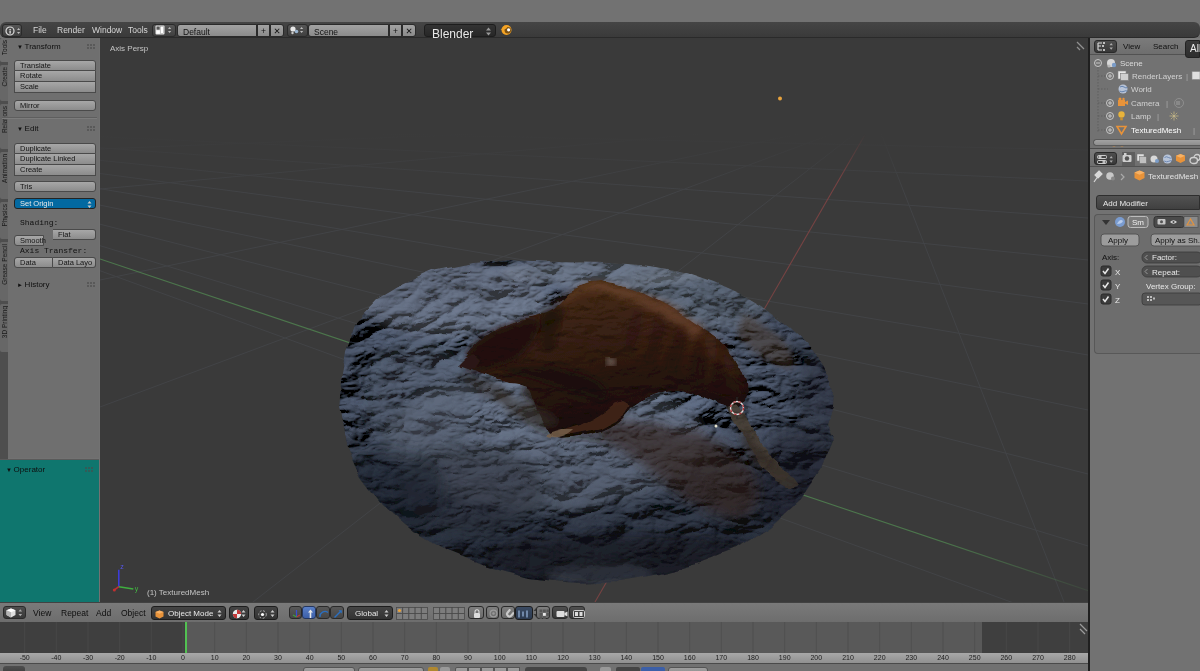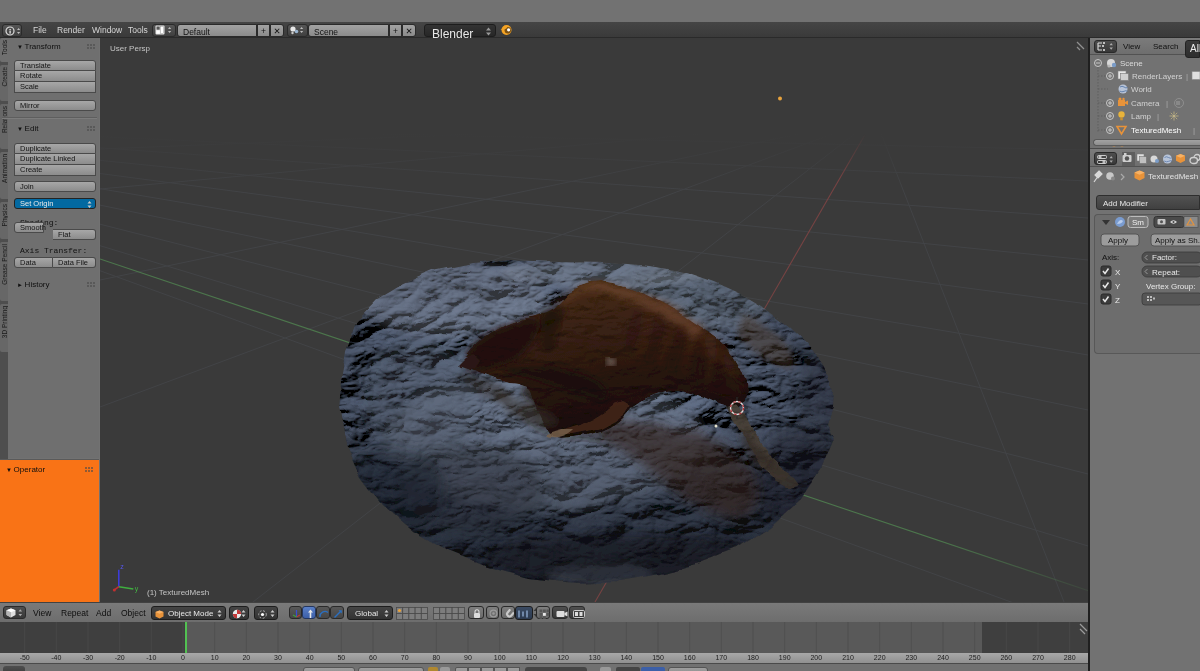--- a/index.html
+++ b/index.html
@@ -7,37 +7,37 @@
   font-family:"Liberation Sans", sans-serif; }
 #root { position:absolute; top:0; left:0; width:1200px; height:671px; }
 .abs { position:absolute; }
 
 
 #titlebar { left:0; top:0; width:1200px; height:22px; background:#f8f8f8; border-bottom:1px solid #d0d0d0;}
 #titlebar .t { position:absolute; left:27px; top:4px; font-size:10px; color:#1a1a1a; }
 
 
 #infoheader { left:0; top:22px; width:1200px; height:16px;
-  background:linear-gradient(#454545,#3a3a3a); border-bottom:1px solid #2a2a2a;}
+  background:linear-gradient(#454545,#3a3a3a); border-bottom:1px solid #2a2a2a;border-radius:6px;}
 .menu { position:absolute; top:3px; font-size:8.5px; color:#d6d6d6; }
 .ebtn { position:absolute; top:1.5px; height:13px; background:linear-gradient(#565656,#3f3f3f);
   border:1px solid #2a2a2a; border-radius:3px; }
 .field { position:absolute; top:1.5px; height:13px; background:linear-gradient(#a2a2a2,#8b8b8b);
   border:1px solid #2a2a2a; font-size:8.5px; color:#111; }
 .darkdrop { position:absolute; top:1.5px; height:13px; background:linear-gradient(#333,#272727);
   border:1px solid #1d1d1d; border-radius:3px; font-size:8.5px; color:#e8e8e8; }
 
 
 #tabstrip { left:0; top:38px; width:8px; height:421px; background:#4e4e4e; }
 .tab { position:absolute; left:0; width:8px; background:#676767; border-radius:2px 0 0 2px;
   color:#1a1a1a; font-size:6.5px; }
 .tab span { position:absolute; left:0.5px; top:2px; writing-mode:vertical-rl; transform:rotate(180deg); white-space:nowrap; }
 .tab.active { background:#6f6f6f; color:#111; }
 #shelf { left:8px; top:38px; width:91px; height:420px; background:#6f6f6f; }
-#operator { left:0; top:459px; width:99px; height:143px; background:#f97316; border-top:1px solid #5a5a5a;text-align:center; }
+#operator { left:0; top:459px; width:99px; height:143px; background:#0f766e; border-top:1px solid #5a5a5a;text-align:center; }
 .phead { position:absolute; font-size:8px; color:#0f0f0f; }
 .phead:before { content:"▼ "; font-size:6px; }
 .phead.closed:before { content:"► "; }
 .dots { position:absolute; width:8px; height:5px; opacity:.6;
   background-image:radial-gradient(circle at 1px 1px,#4a4a4a 0.8px,transparent 1px);
   background-size:3px 3px; }
 .btn { position:absolute; left:6px; width:82px; height:11px;
   background:linear-gradient(#a7a7a7,#8c8c8c); border:1px solid #4a4a4a;
   font-size:7.5px; color:#141414; padding-left:5px; line-height:10px; }
 .btn.rt { border-radius:3px 3px 0 0; }
@@ -149,32 +149,32 @@
   <div class="btn rt" style="top:22px">Translate</div>
   <div class="btn rm" style="top:33px">Rotate</div>
   <div class="btn rm" style="top:44px">Scale</div>
   <div class="btn single" style="top:62px">Mirror</div>
   <div class="seph" style="left:-6px;top:79px"></div>
   <div class="phead" style="left:9px;top:86px">Edit</div>
   <div class="dots" style="right:4px;top:88px"></div>
   <div class="btn rt" style="top:105px">Duplicate</div>
   <div class="btn rm" style="top:116px">Duplicate Linked</div>
   <div class="btn rm" style="top:127px">Create</div>
-  <div class="btn single" style="top:143px">Join</div>
+  <div class="btn single" style="top:143px">Tris</div>
   <div class="btn single" style="top:160px;background:#0369a1;color:#e8e8e8;border-color:#232323">Set Origin
     <svg class="abs" style="right:2px;top:1px" width="6" height="9" viewBox="0 0 6 9">
       <path d="M0.5 3.5 l2 -2.6 l2 2.6 Z M0.5 5.5 l2 2.6 l2 -2.6 Z" fill="#ccc"></path>
     </svg>
   </div>
   <div class="lbl" style="left:12px;top:180px">Shading:</div>
-  <div class="btn" style="top:184px;width:30px;border-radius:3px 0 0 3px;text-align:center">Smooth</div>
+  <div class="btn" style="top:197px;width:30px;border-radius:3px 0 0 3px;text-align:center">Smooth</div>
   <div class="btn" style="left:45px;top:191px;width:43px;border-left:none;border-radius:0 3px 3px 0">Flat</div>
   <div class="lbl" style="left:12px;top:208px">Axis Transfer:</div>
   <div class="btn" style="top:219px;width:39px;border-radius:3px 0 0 3px">Data</div>
-  <div class="btn" style="left:45px;top:219px;width:43px;border-left:none;border-radius:0 3px 3px 0">Data File</div>
+  <div class="btn" style="left:45px;top:219px;width:43px;border-left:none;border-radius:0 3px 3px 0">Data Layo</div>
   <div class="phead closed" style="left:9px;top:242px">History</div>
   <div class="dots" style="right:4px;top:244px"></div>
 </div>
 
 <div id="operator" class="abs">
   <div class="phead" style="left:6px;top:5px">Operator</div>
   <div class="dots" style="right:6px;top:7px"></div>
 </div>
 
 <div id="viewport" class="abs">
@@ -403,21 +403,21 @@
       <circle cx="-4.5" cy="3.3" r="1.5" fill="#c13030" stroke="none"></circle>
       <text x="1.5" y="-18" fill="#5555e8" font-size="7" font-family="Liberation Sans">z</text>
       <text x="16" y="4.5" fill="#44b844" font-size="7" font-family="Liberation Sans">y</text>
     </g>
 
     <g stroke="#9a9a9a" stroke-width="1.3" opacity="0.9">
       <line x1="1077" y1="42" x2="1084" y2="49"></line>
       <line x1="1077" y1="47" x2="1080" y2="50"></line>
     </g>
   </svg>
-  <div id="vptext1" class="abs">User Persp</div>
+  <div id="vptext1" class="abs">Axis Persp</div>
   <div id="vptext2" class="abs">(1) TexturedMesh</div>
 </div>
 
 <div id="d3header" class="abs">
   <div class="ebtn" style="left:3px;top:2.5px;width:23px;background:linear-gradient(#4e4e4e,#383838)"></div>
   <svg class="abs" style="left:6px;top:5px" width="18" height="10" viewBox="0 0 18 10">
     <path d="M5 0.5 L9.5 2.2 L9.5 7 L5 9.5 L0.5 7 L0.5 2.2 Z" fill="#e0e0e0"></path>
     <path d="M5 0.5 L9.5 2.2 L5 4.2 L0.5 2.2 Z" fill="#fff"></path>
     <path d="M5 4.2 L5 9.5 L0.5 7 L0.5 2.2 Z" fill="#b5b5b5"></path>
     <path d="M12.5 3.5 l1.8 -2.3 l1.8 2.3 Z M12.5 6 l1.8 2.3 l1.8 -2.3 Z" fill="#aaa"></path>

